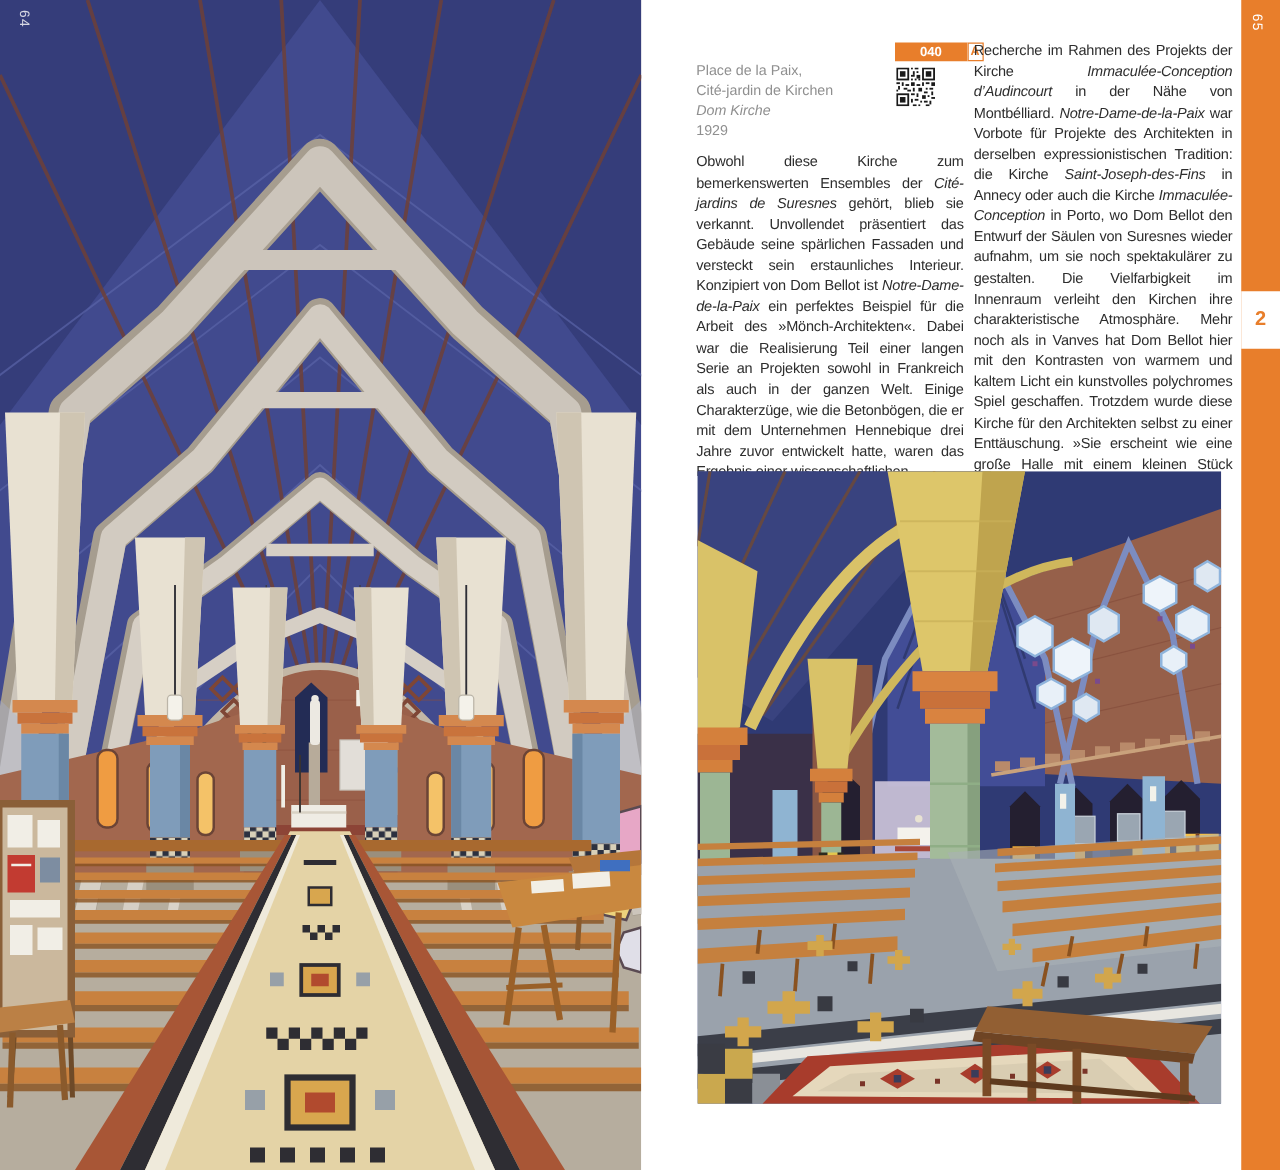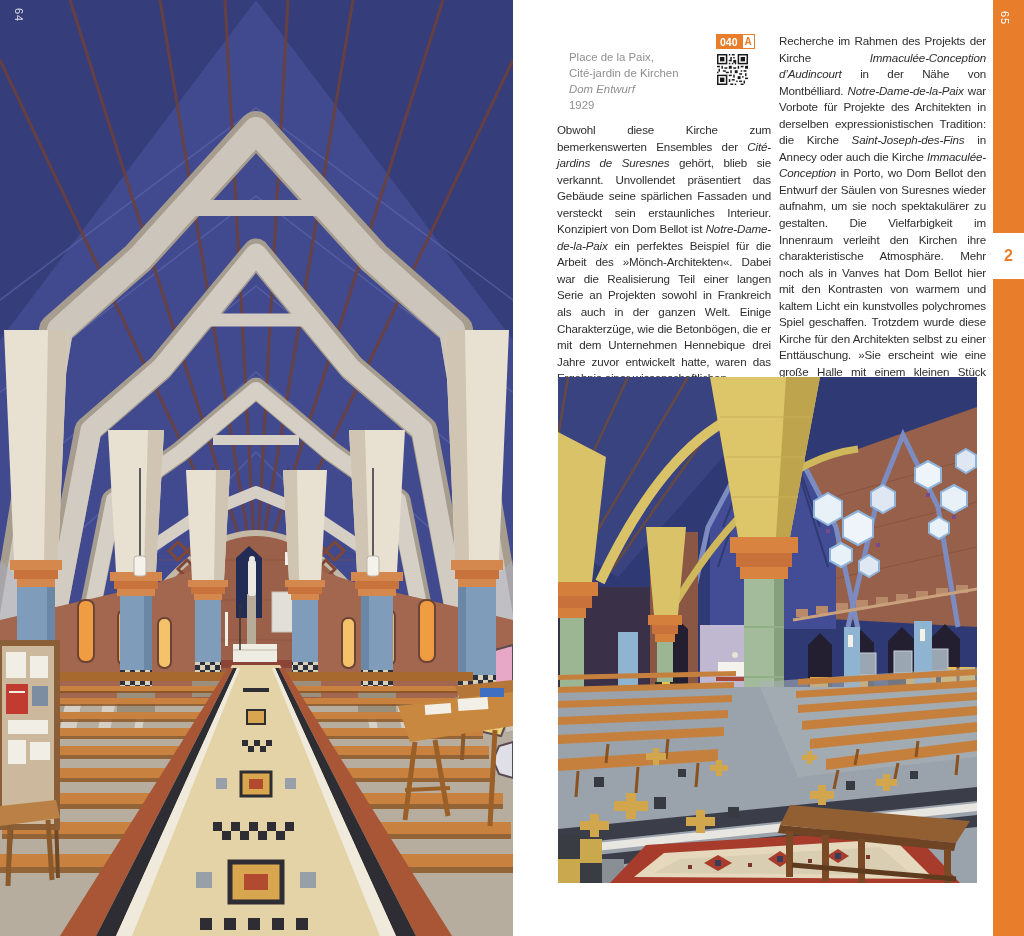--- a/index.html
+++ b/index.html
@@ -14,24 +14,24 @@
   .sidebar-bar{position:absolute;left:993px;top:0;width:31px;height:936px;background:#e87e2b;}
   .sidebar-gap{position:absolute;left:993px;top:233px;width:31px;height:46px;background:#ffffff;
         display:flex;align-items:center;justify-content:center;}
   .chapter-num{color:#e87e2b;font-weight:bold;font-size:16px;}
   .pagenum-right{position:absolute;left:999px;top:11px;color:#ffffff;font-size:11px;
         writing-mode:vertical-rl;letter-spacing:1px;}
   .title{position:absolute;left:557px;top:33px;width:160px;margin:0;font-size:12.2px;
         font-weight:bold;color:#1e1e1e;letter-spacing:-.2px;line-height:14px;}
   .badge{position:absolute;left:716px;top:34px;height:15px;display:flex;align-items:stretch;}
   .badge-num{background:#e87e2b;color:#ffffff;font-weight:bold;font-size:10.5px;
-        padding:0 4px;display:flex;align-items:center;}
+        padding:0 20px;display:flex;align-items:center;}
   .badge-letter{background:#ffffff;border:1.5px solid #e87e2b;color:#e87e2b;font-weight:bold;
         font-size:10px;width:11px;display:flex;align-items:center;justify-content:center;}
-  .address{position:absolute;left:569px;top:49px;width:160px;font-size:11.4px;color:#8f8f8f;
+  .address{position:absolute;left:557px;top:49px;width:160px;font-size:11.4px;color:#8f8f8f;
         line-height:16px;}
   .address .it{font-style:italic;}
   .qr{position:absolute;left:717px;top:54px;width:31px;height:31px;}
   .bodycol{position:absolute;font-size:11.6px;line-height:16.55px;color:#2d2d2d;
         text-align:justify;letter-spacing:-.15px;}
   .bodycol .it{font-style:italic;}
   .col1{left:557px;top:122px;width:214px;}
   .col2{left:779px;top:33px;width:207px;}
 </style>
 </head>
@@ -301,21 +301,21 @@
     <span class="chapter-num">2</span>
   </div>
 
   <div class="badge">
     <span class="badge-num">040</span>
     <span class="badge-letter">A</span>
   </div>
   <div class="address">
     <div>Place de la Paix,</div>
     <div>Cité-jardin de Kirchen</div>
-    <div class="it">Dom Entwurf</div>
+    <div class="it">Dom Kirche</div>
     <div>1929</div>
   </div>
   <svg class="qr" viewBox="0 0 21 21">
     <rect width="21" height="21" fill="#ffffff"></rect>
     <g fill="#1a1a1a">
       <rect x="0" y="0" width="7" height="7"></rect>
         <rect x="14" y="0" width="7" height="7"></rect>
         <rect x="0" y="14" width="7" height="7"></rect>
       <rect x="1" y="1" width="5" height="5" fill="#ffffff"></rect>
         <rect x="15" y="1" width="5" height="5" fill="#ffffff"></rect>

